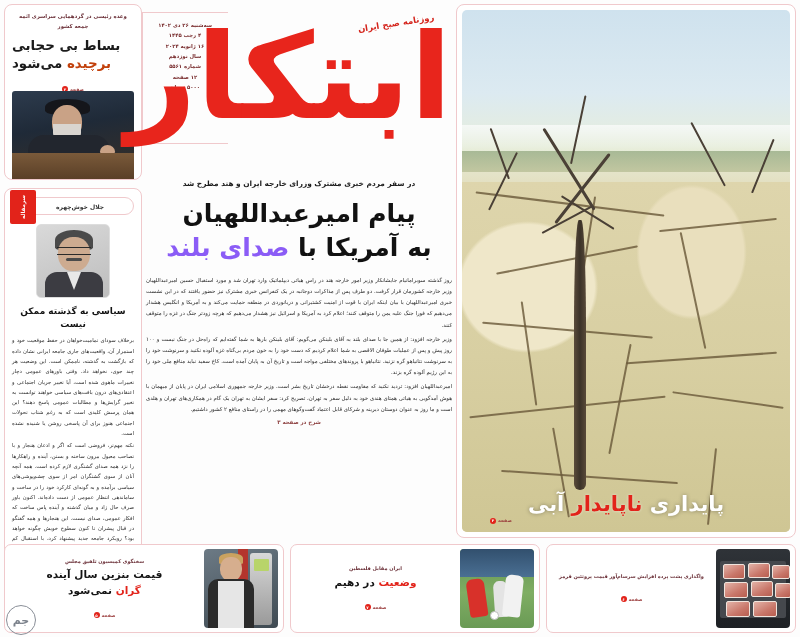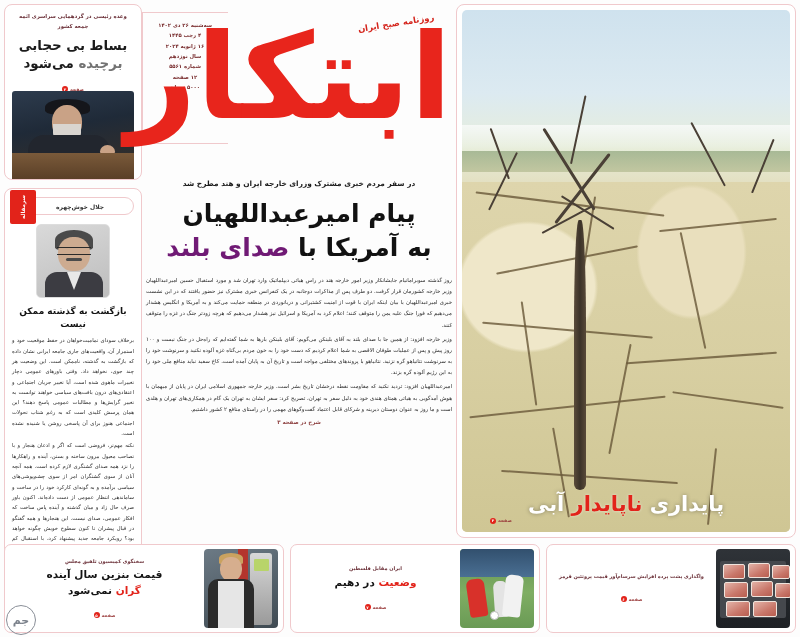--- a/index.html
+++ b/index.html
@@ -25,24 +25,24 @@
   .lead-box {
     position: absolute; left: 0; top: 0; width: 138px; height: 176px;
     border: 1px solid #f0c9cc; border-radius: 8px; background: #fff;
     padding: 6px 7px 0 7px; overflow: hidden;
   }
   .lead-kicker {
     font-size: 5.4px; line-height: 1.9; color: #6b3038; text-align: center;
     font-weight: 600;
   }
   .lead-title {
-    margin-top: 5px; text-align: center; font-weight: 800;
+    margin-top: 5px; text-align: left; font-weight: 800;
     font-size: 13.4px; line-height: 1.35; color: #1b1b1b; letter-spacing: -0.2px;
   }
-  .lead-title .red { color: #737373; }
+  .lead-title .red { color: #c2410c; }
   .pagetag {
     display: inline-flex; align-items: center; gap: 2px;
     font-size: 4.6px; color: #9a3b3b; font-weight: 700;
   }
   .pagetag .dot {
     width: 6px; height: 6px; border-radius: 50%;
     background: #e2231a; color: #fff; font-size: 4px;
     display: inline-flex; align-items: center; justify-content: center;
   }
   .lead-tagline { text-align: center; margin-top: 3px; }
@@ -176,21 +176,21 @@
   .main-story { position: absolute; left: 146px; top: 178px; width: 306px; height: 360px; }
   .ms-kicker {
     text-align: center; font-size: 7.4px; font-weight: 700;
     color: #1c1c1c; line-height: 1.6;
   }
   .ms-title {
     text-align: center; margin-top: 7px;
     font-size: 25px; font-weight: 900; color: #111; line-height: 1.38;
     letter-spacing: -0.5px;
   }
-  .ms-title .red { color: #701a75; }
+  .ms-title .red { color: #8b5cf6; }
   .ms-body {
     margin-top: 9px; font-size: 5.45px; line-height: 2.05;
     text-align: justify; color: #272727; direction: rtl;
   }
   .ms-body p { margin-bottom: 3px; }
   .ms-more { text-align: center; font-size: 5.4px; color: #8a3b3b; font-weight: 700; margin-top: 4px; }
 
   
   .photo-panel {
     position: absolute; left: 456px; top: 4px; width: 340px; height: 534px;
@@ -387,21 +387,21 @@
         </div>
       </div>
       <div class="op-portrait">
         <div class="p-hair"></div>
         <div class="p-face"></div>
         <div class="p-glass"></div>
         <div class="p-mus"></div>
         <div class="p-suit"></div>
         <div class="p-shirt"></div>
       </div>
-      <div class="op-title">بازگشت به گذشته ممکن نیست</div>
+      <div class="op-title">سیاسی به گذشته ممکن نیست</div>
       <div class="op-body">
         <p>برخلاف سودای تمامیت‌خواهان در حفظ موقعیت خود و استمرار آن، واقعیت‌های جاری جامعه ایرانی نشان داده که بازگشت به گذشته، ناممکن است. این وضعیت هر چند جوی، نخواهد داد. وقتی باورهای عمومی دچار تغییرات ماهوی شده است، آیا تغییر جریان اجتماعی و اعتقادی‌های درون بافت‌های سیاسی خواهند توانست به تغییر گرایش‌ها و مطالبات عمومی پاسخ دهند؟ این همان پرسش کلیدی است که به رغم شتاب تحولات اجتماعی هنوز برای آن پاسخی روشن یا شنیده نشده است.</p>
         <p>نکته مهم‌تر، فروضی است که اگر و اذعان هنجار و با تصاحب معیول بیرون ساخته و بستن، آینده و راهکارها را نزد همه صدای گشتگری لازم کرده است. همه آنچه آنان از سوی گشتگران امر از سوی چشم‌پوشی‌های سیاسی برآمده و به گونه‌ای کارکرد خود را در ساخت و ساماندهی انتظار عمومی از دست داده‌اند. اکنون باور صرف حال زاد و میان گذشته و آینده پاس ساخت که افکار عمومی، صدای نیست. این هنجارها و همه گفتگو در قبال پیشران تا کنون سطوح خویش چگونه خواهد بود؟ رویکرد جامعه جدید پیشنهاد کرد، با استقبال کم نظیر در شرایط انتخاباتی توان رویی شد، درک مهم از این امید. برای کمک به آن کسانی بوده که امروز در ساختار کردن آن خدمت به صحنه نصیبی سیاسی نیست، به مواجهه سیاسی و مدیریتی در راستای نظام‌های مشارکتی به کار راه داد.</p>
 
       </div>
 
     </div>
   </div>
 
   <div class="masthead">

